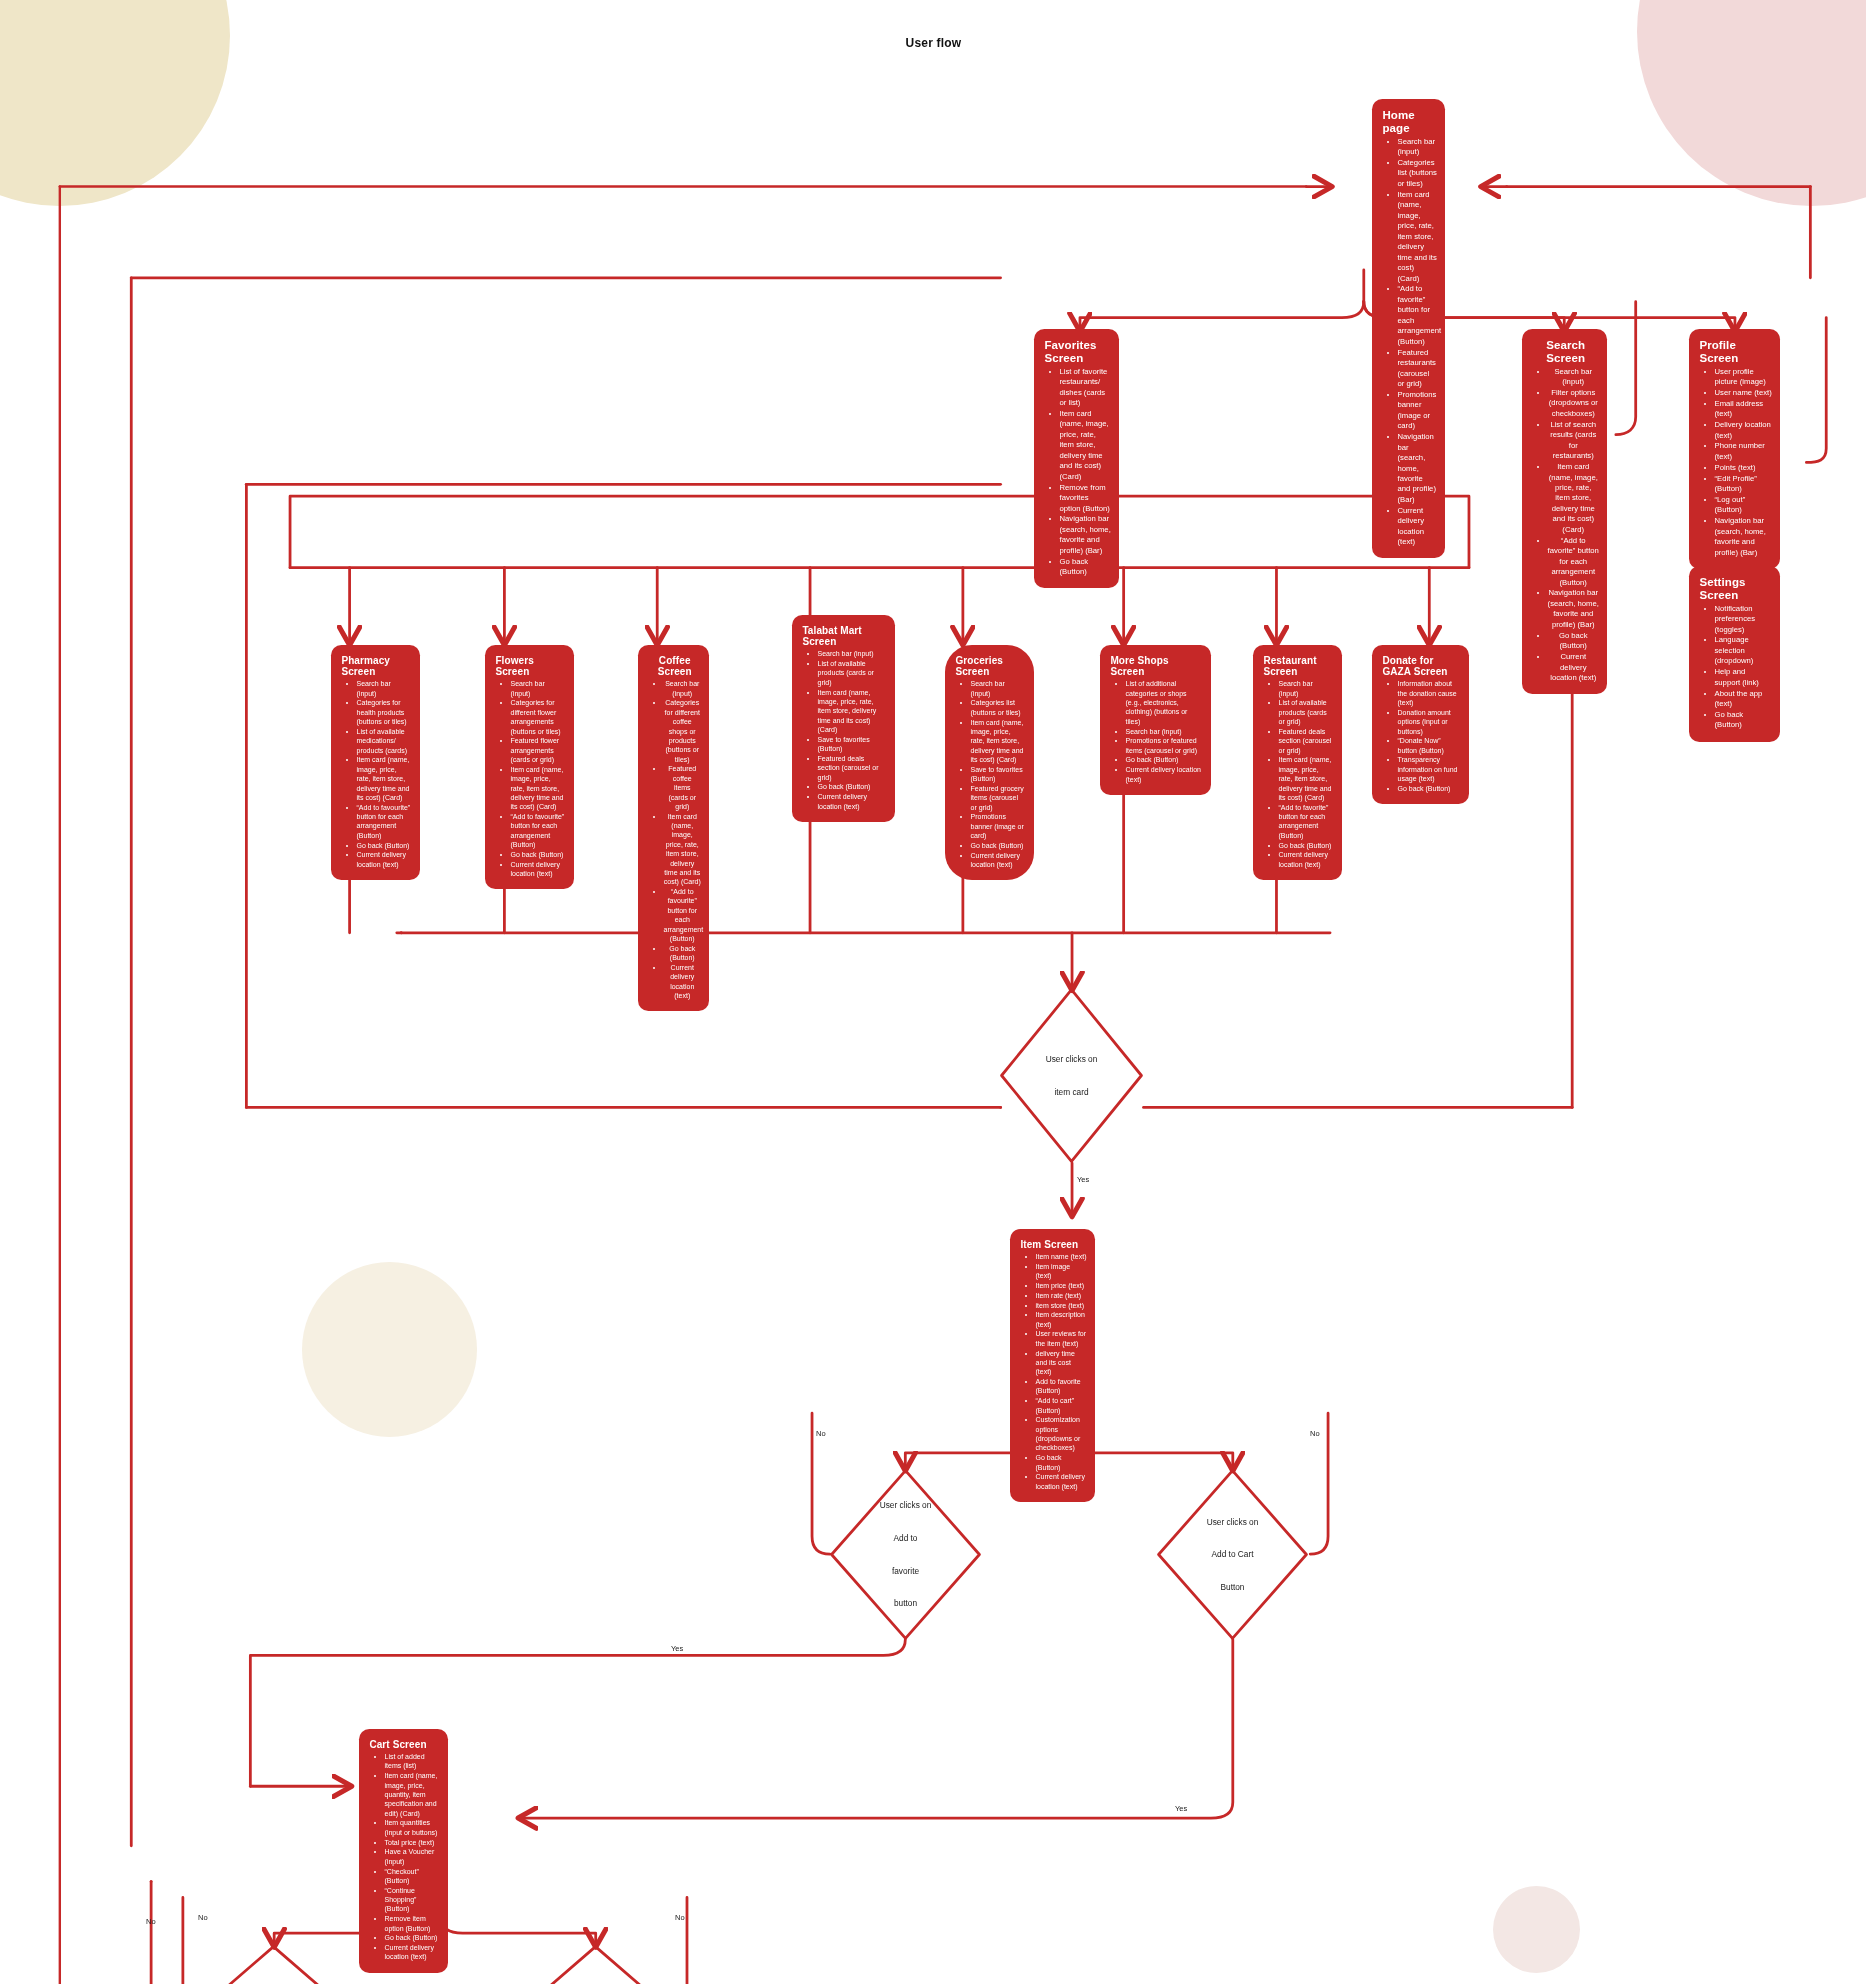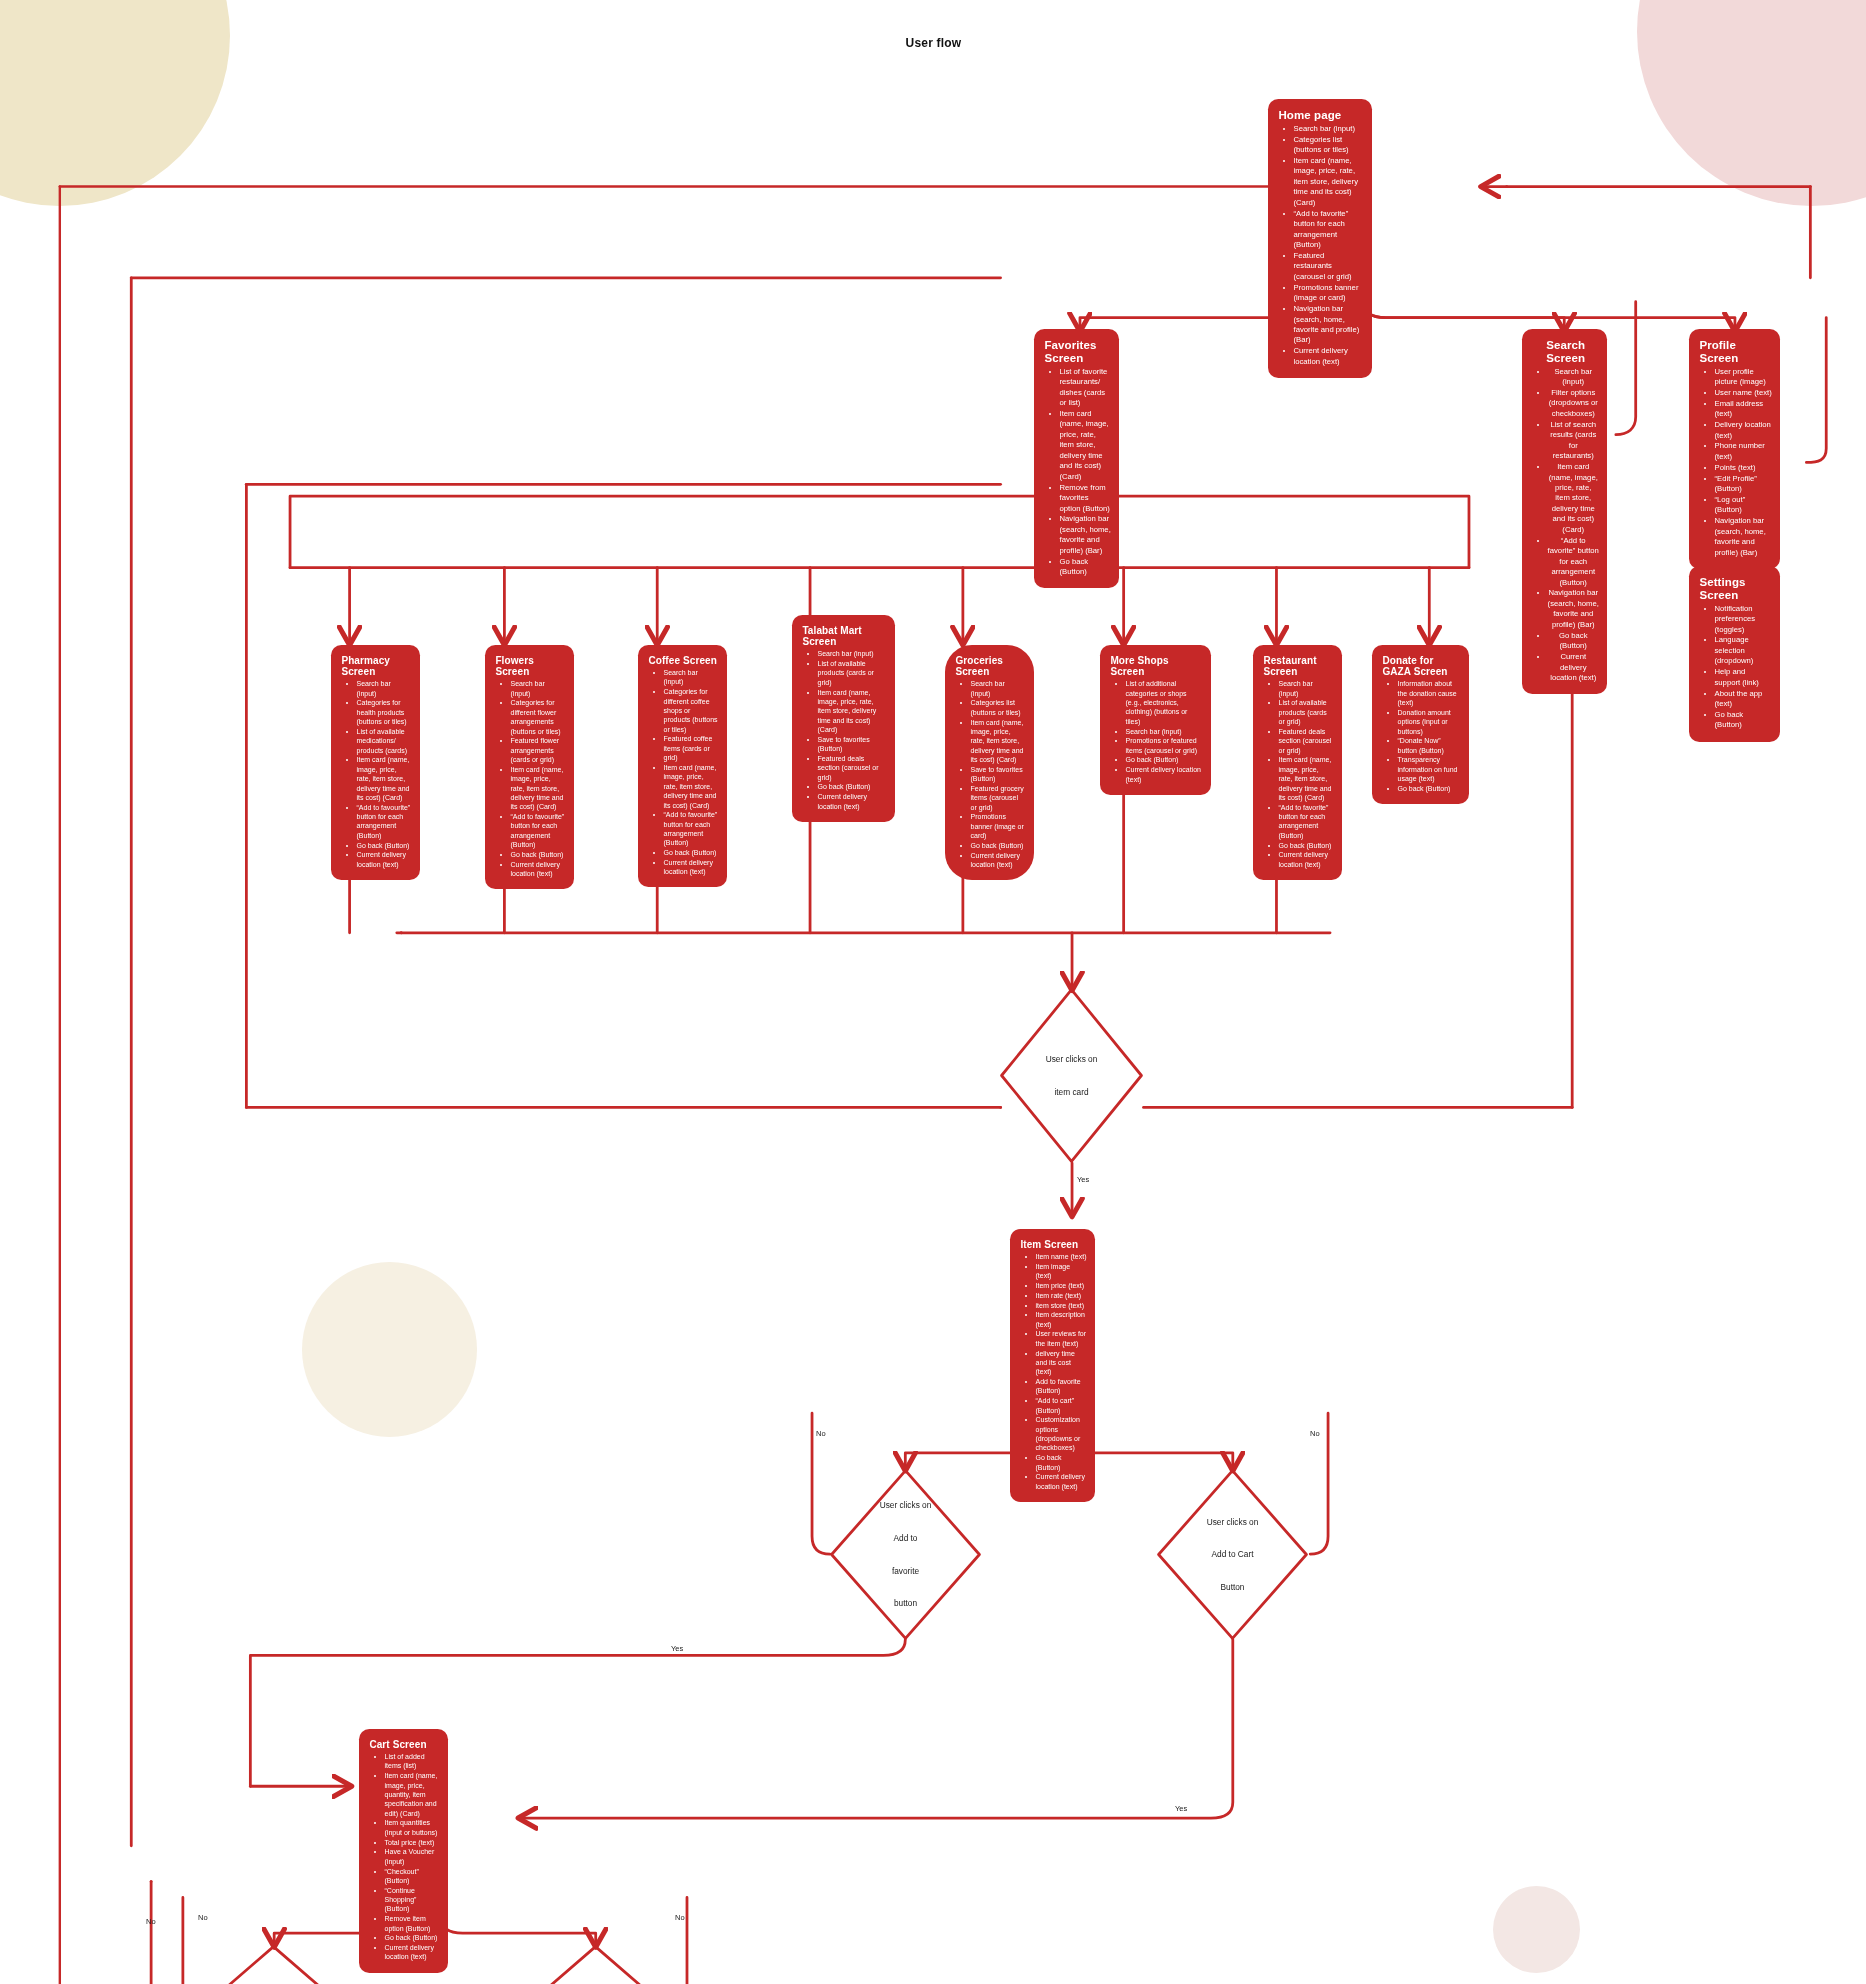--- a/index.html
+++ b/index.html
@@ -192,21 +192,21 @@
       <path d="M700,6960 C700,6990 680,7000 650,7000 L150,7000"></path>
 
       <path d="M1620,6810 C1650,6810 1660,6795 1660,6765 L1660,6540"></path>
 
       <path d="M1430,6960 L1430,7040 C1430,7065 1410,7070 1380,7070 L1120,7070 C1095,7070 1080,7082 1080,7110 L1080,7155" marker-end="url(#ah)"></path>
 
       <path d="M380,4740 L380,4740"></path>
     </g>
   </svg>
 
-  <div class="card" style="left:1268px; top:99px; width:104px; min-height:171px;">
+  <div class="card" style="left:1372px; top:99px; width:73px; min-height:171px;">
     <div class="ttl">Home page</div>
     <ul>
         <li>Search bar (input)</li>
         <li>Categories list (buttons or tiles)</li>
         <li>Item card (name, image, price, rate, item store, delivery time and its cost) (Card)</li>
         <li>“Add to favorite” button for each arrangement (Button)</li>
         <li>Featured restaurants (carousel or grid)</li>
         <li>Promotions banner (image or card)</li>
         <li>Navigation bar (search, home, favorite and profile) (Bar)</li>
         <li>Current delivery location (text)</li>
@@ -283,21 +283,21 @@
         <li>Search bar (input)</li>
         <li>Categories for different flower arrangements (buttons or tiles)</li>
         <li>Featured flower arrangements (cards or grid)</li>
         <li>Item card (name, image, price, rate, item store, delivery time and its cost) (Card)</li>
         <li>“Add to favourite” button for each arrangement (Button)</li>
         <li>Go back (Button)</li>
         <li>Current delivery location (text)</li>
       </ul>
   </div>
 
-  <div class="card sm" style="left:638px; top:645px; width:89px; min-height:119px;">
+  <div class="card sm" style="left:638px; top:645px; width:71px; min-height:119px;text-align:center;">
     <div class="ttl">Coffee Screen</div>
     <ul>
         <li>Search bar (input)</li>
         <li>Categories for different coffee shops or products (buttons or tiles)</li>
         <li>Featured coffee items (cards or grid)</li>
         <li>Item card (name, image, price, rate, item store, delivery time and its cost) (Card)</li>
         <li>“Add to favourite” button for each arrangement (Button)</li>
         <li>Go back (Button)</li>
         <li>Current delivery location (text)</li>
       </ul>

